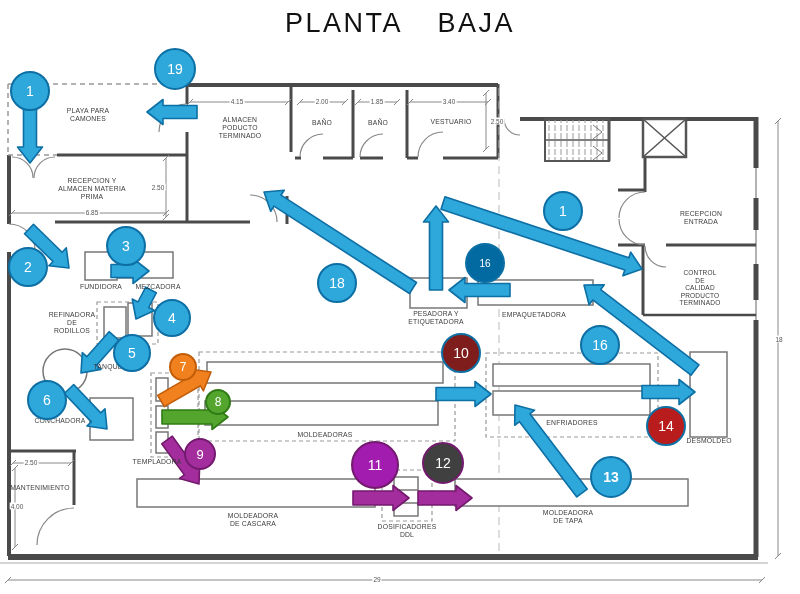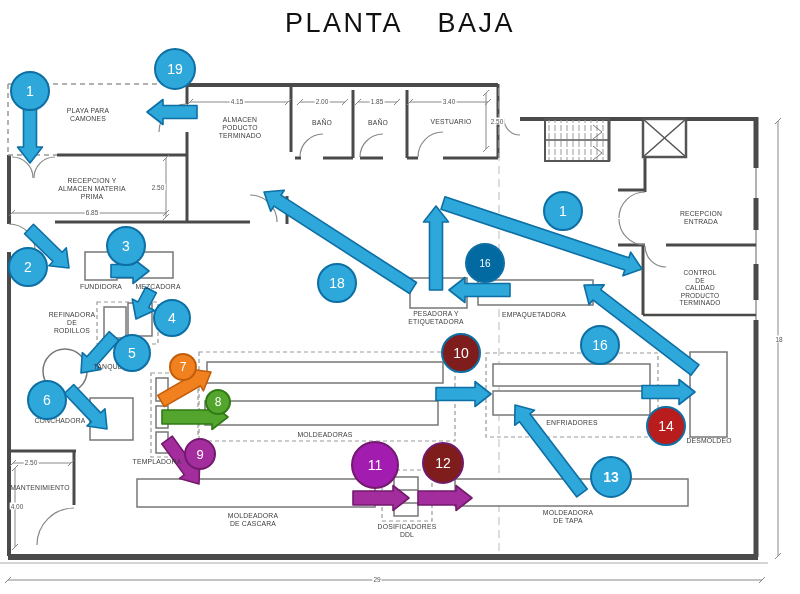--- a/index.html
+++ b/index.html
@@ -199,21 +199,21 @@
     <div class="marker" style="left: 8px; top: 247px; height: 40px; width: 40px; background: rgb(46, 167, 219); border: 2px solid rgb(13, 111, 164); font-size: 14px;">2</div>
     <div class="marker" style="left: 106px; top: 226px; height: 40px; width: 40px; background: rgb(46, 167, 219); border: 2px solid rgb(13, 111, 164); font-size: 14px;">3</div>
     <div class="marker" style="left: 153px; top: 299px; height: 38px; width: 38px; background: rgb(46, 167, 219); border: 2px solid rgb(13, 111, 164); font-size: 14px;">4</div>
     <div class="marker" style="left: 113px; top: 334px; height: 38px; width: 38px; background: rgb(46, 167, 219); border: 2px solid rgb(13, 111, 164); font-size: 14px;">5</div>
     <div class="marker" style="left: 27px; top: 380px; height: 40px; width: 40px; background: rgb(46, 167, 219); border: 2px solid rgb(13, 111, 164); font-size: 14px;">6</div>
     <div class="marker" style="left: 169px; top: 353px; height: 28px; width: 28px; background: rgb(241, 128, 31); border: 2px solid rgb(194, 93, 10); font-size: 12px;">7</div>
     <div class="marker" style="left: 205px; top: 389px; height: 26px; width: 26px; background: rgb(83, 165, 46); border: 2px solid rgb(47, 122, 21); font-size: 12px;">8</div>
     <div class="marker" style="left: 184px; top: 438px; height: 32px; width: 32px; background: rgb(164, 45, 157); border: 2px solid rgb(115, 26, 110); font-size: 13px;">9</div>
     <div class="marker" style="left: 441px; top: 333px; height: 40px; width: 40px; background: #7f1d1d; border: 2px solid rgb(13, 111, 164); font-size: 14px;">10</div>
     <div class="marker" style="left: 351px; top: 441px; height: 48px; width: 48px; background: #a21caf; border: 2px solid rgb(115, 26, 110); font-size: 14px;">11</div>
-    <div class="marker" style="left: 422px; top: 442px; height: 42px; width: 42px; background: #7f1d1d; border: 2px solid rgb(115, 26, 110); font-size: 14px;">12</div>
+    <div class="marker" style="left: 422px; top: 442px; height: 42px; width: 42px; background: #404040; border: 2px solid rgb(115, 26, 110); font-size: 14px;">12</div>
     <div class="marker" style="left: 590px; top: 456px; height: 42px; width: 42px; background: rgb(46, 167, 219); border: 2px solid rgb(13, 111, 164); font-size: 14px; font-weight: bold;">13</div>
     <div class="marker" style="left: 646px; top: 406px; height: 40px; width: 40px; background: #b91c1c; border: 2px solid rgb(13, 111, 164); font-size: 14px;">14</div>
     <div class="marker" style="left: 580px; top: 325px; height: 40px; width: 40px; background: rgb(46, 167, 219); border: 2px solid rgb(13, 111, 164); font-size: 14px;">16</div>
     <div class="marker" style="left: 465px; top: 243px; height: 40px; width: 40px; background: #0369a1; border: 2px solid rgb(13, 111, 164); font-size: 10px;">16</div>
     <div class="marker" style="left: 543px; top: 191px; height: 40px; width: 40px; background: rgb(46, 167, 219); border: 2px solid rgb(13, 111, 164); font-size: 14px;">1</div>
     <div class="marker" style="left: 317px; top: 263px; height: 40px; width: 40px; background: rgb(46, 167, 219); border: 2px solid rgb(13, 111, 164); font-size: 14px;">18</div>
     <div class="marker" style="left: 154px; top: 48px; height: 42px; width: 42px; background: rgb(46, 167, 219); border: 2px solid rgb(13, 111, 164); font-size: 14px;">19</div>
     <div class="lbl" style="left: 88px; top: 115px;">PLAYA PARA
 CAMONES</div>
     <div class="lbl" style="left: 92px; top: 189px;">RECEPCION Y

